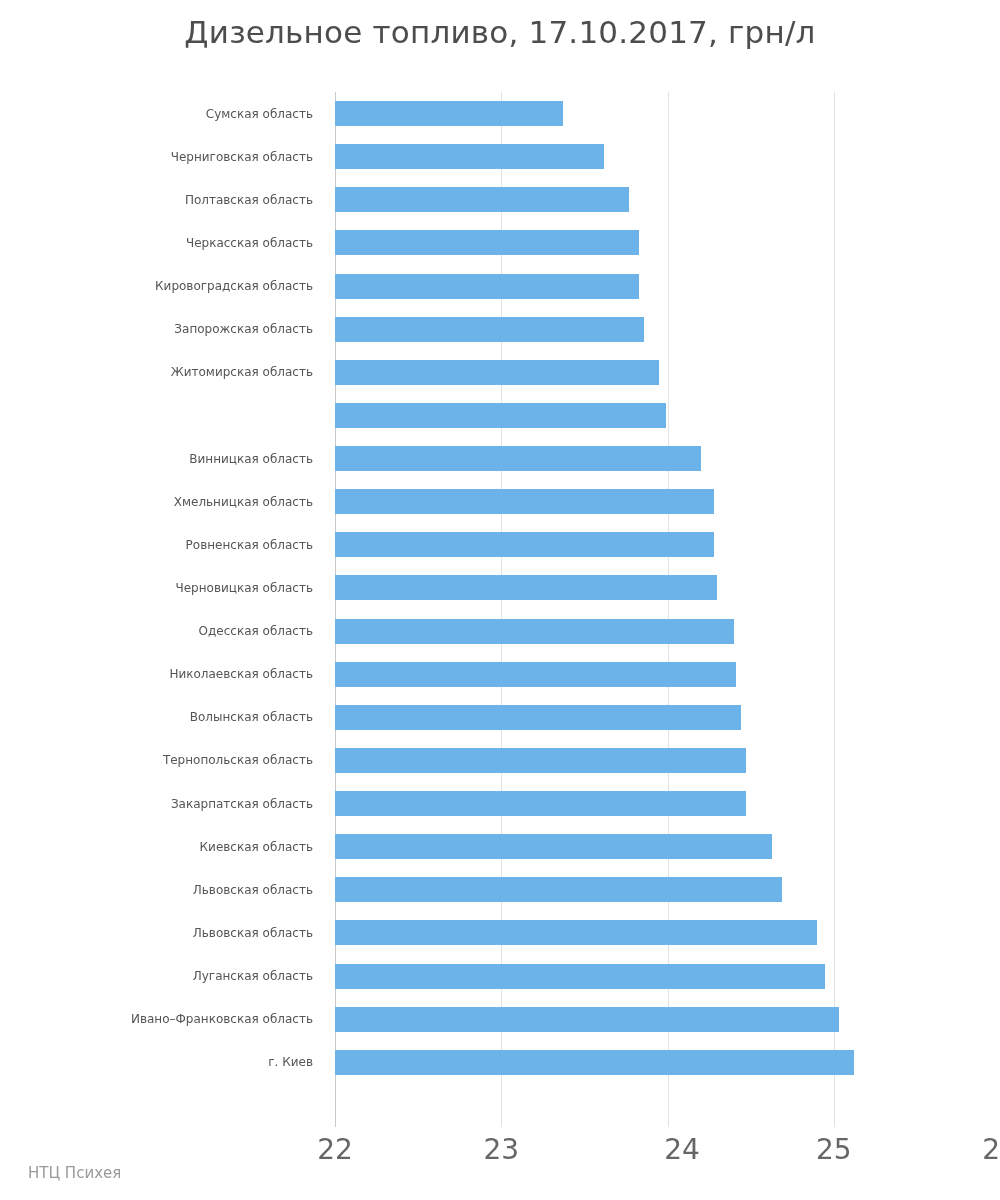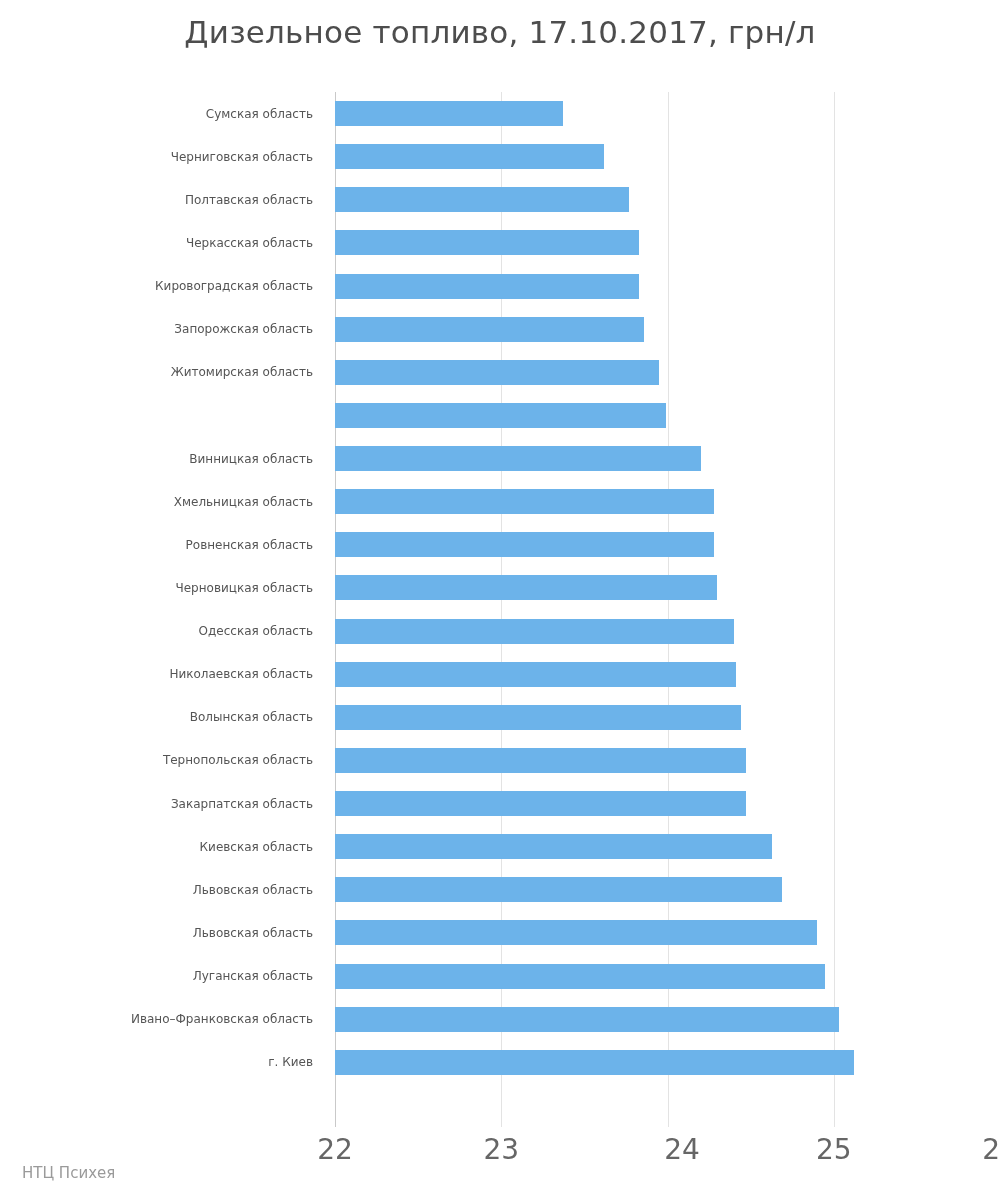--- a/index.html
+++ b/index.html
@@ -93,21 +93,21 @@
   }
   .xtick {
     position: absolute;
     top: 6px;
     transform: translateX(-50%);
     font-size: 28px;
     color: #666666;
   }
   .source {
     position: absolute;
-    left: 22px;
+    left: 28px;
     bottom: 18px;
     font-size: 15px;
     color: #9a9a9a;
   }
 </style>
 </head>
 <body>
 
 <div class="chart-wrap">
 

